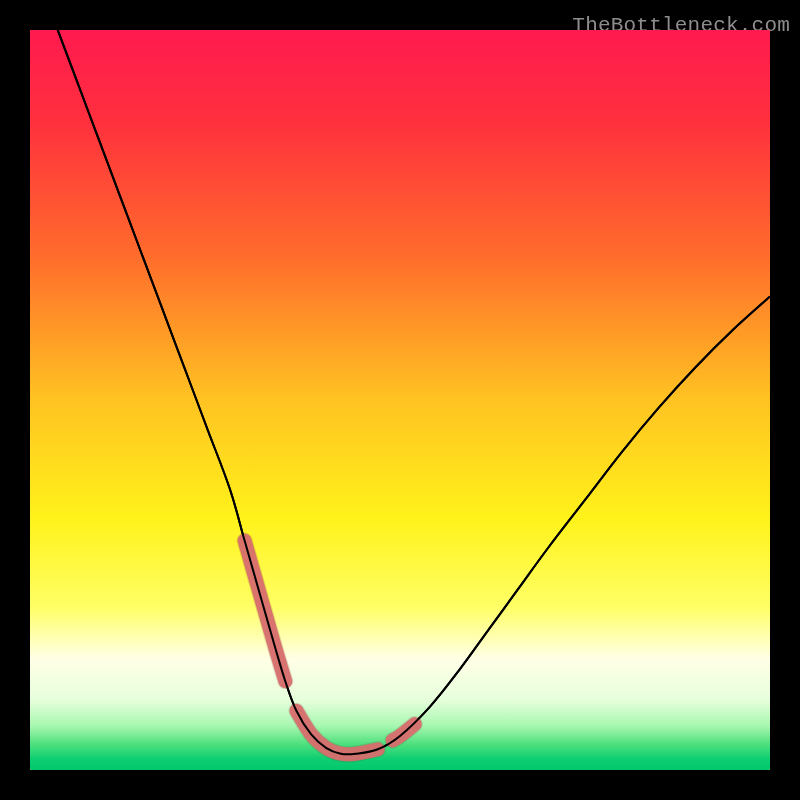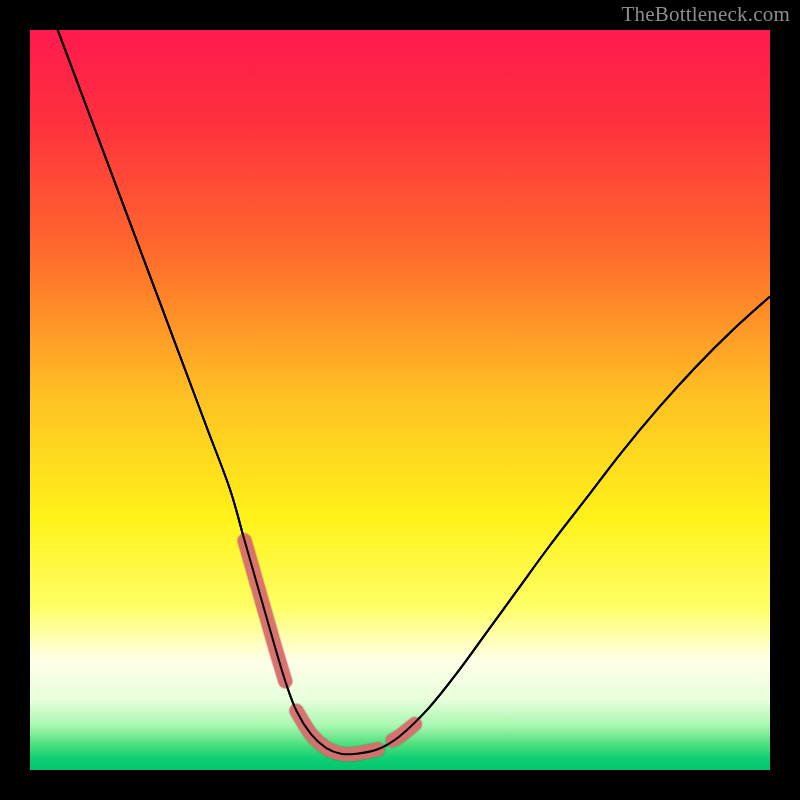--- a/index.html
+++ b/index.html
@@ -11,23 +11,23 @@
     overflow: hidden;
   }
   .stage {
     position: relative;
     width: 800px;
     height: 800px;
     background: #000;
   }
   .watermark {
     position: absolute;
-    top: 2px;
+    top: 14px;
     right: 10px;
-    font-family: Liberation Serif, serif;
+    font-family: Liberation Mono, monospace;
     font-size: 21px;
     color: #8d8d8d;
     letter-spacing: 0.2px;
     user-select: none;
     text-align: center;
   }
   .plot-frame {
     position: absolute;
     background: #000;
   }

